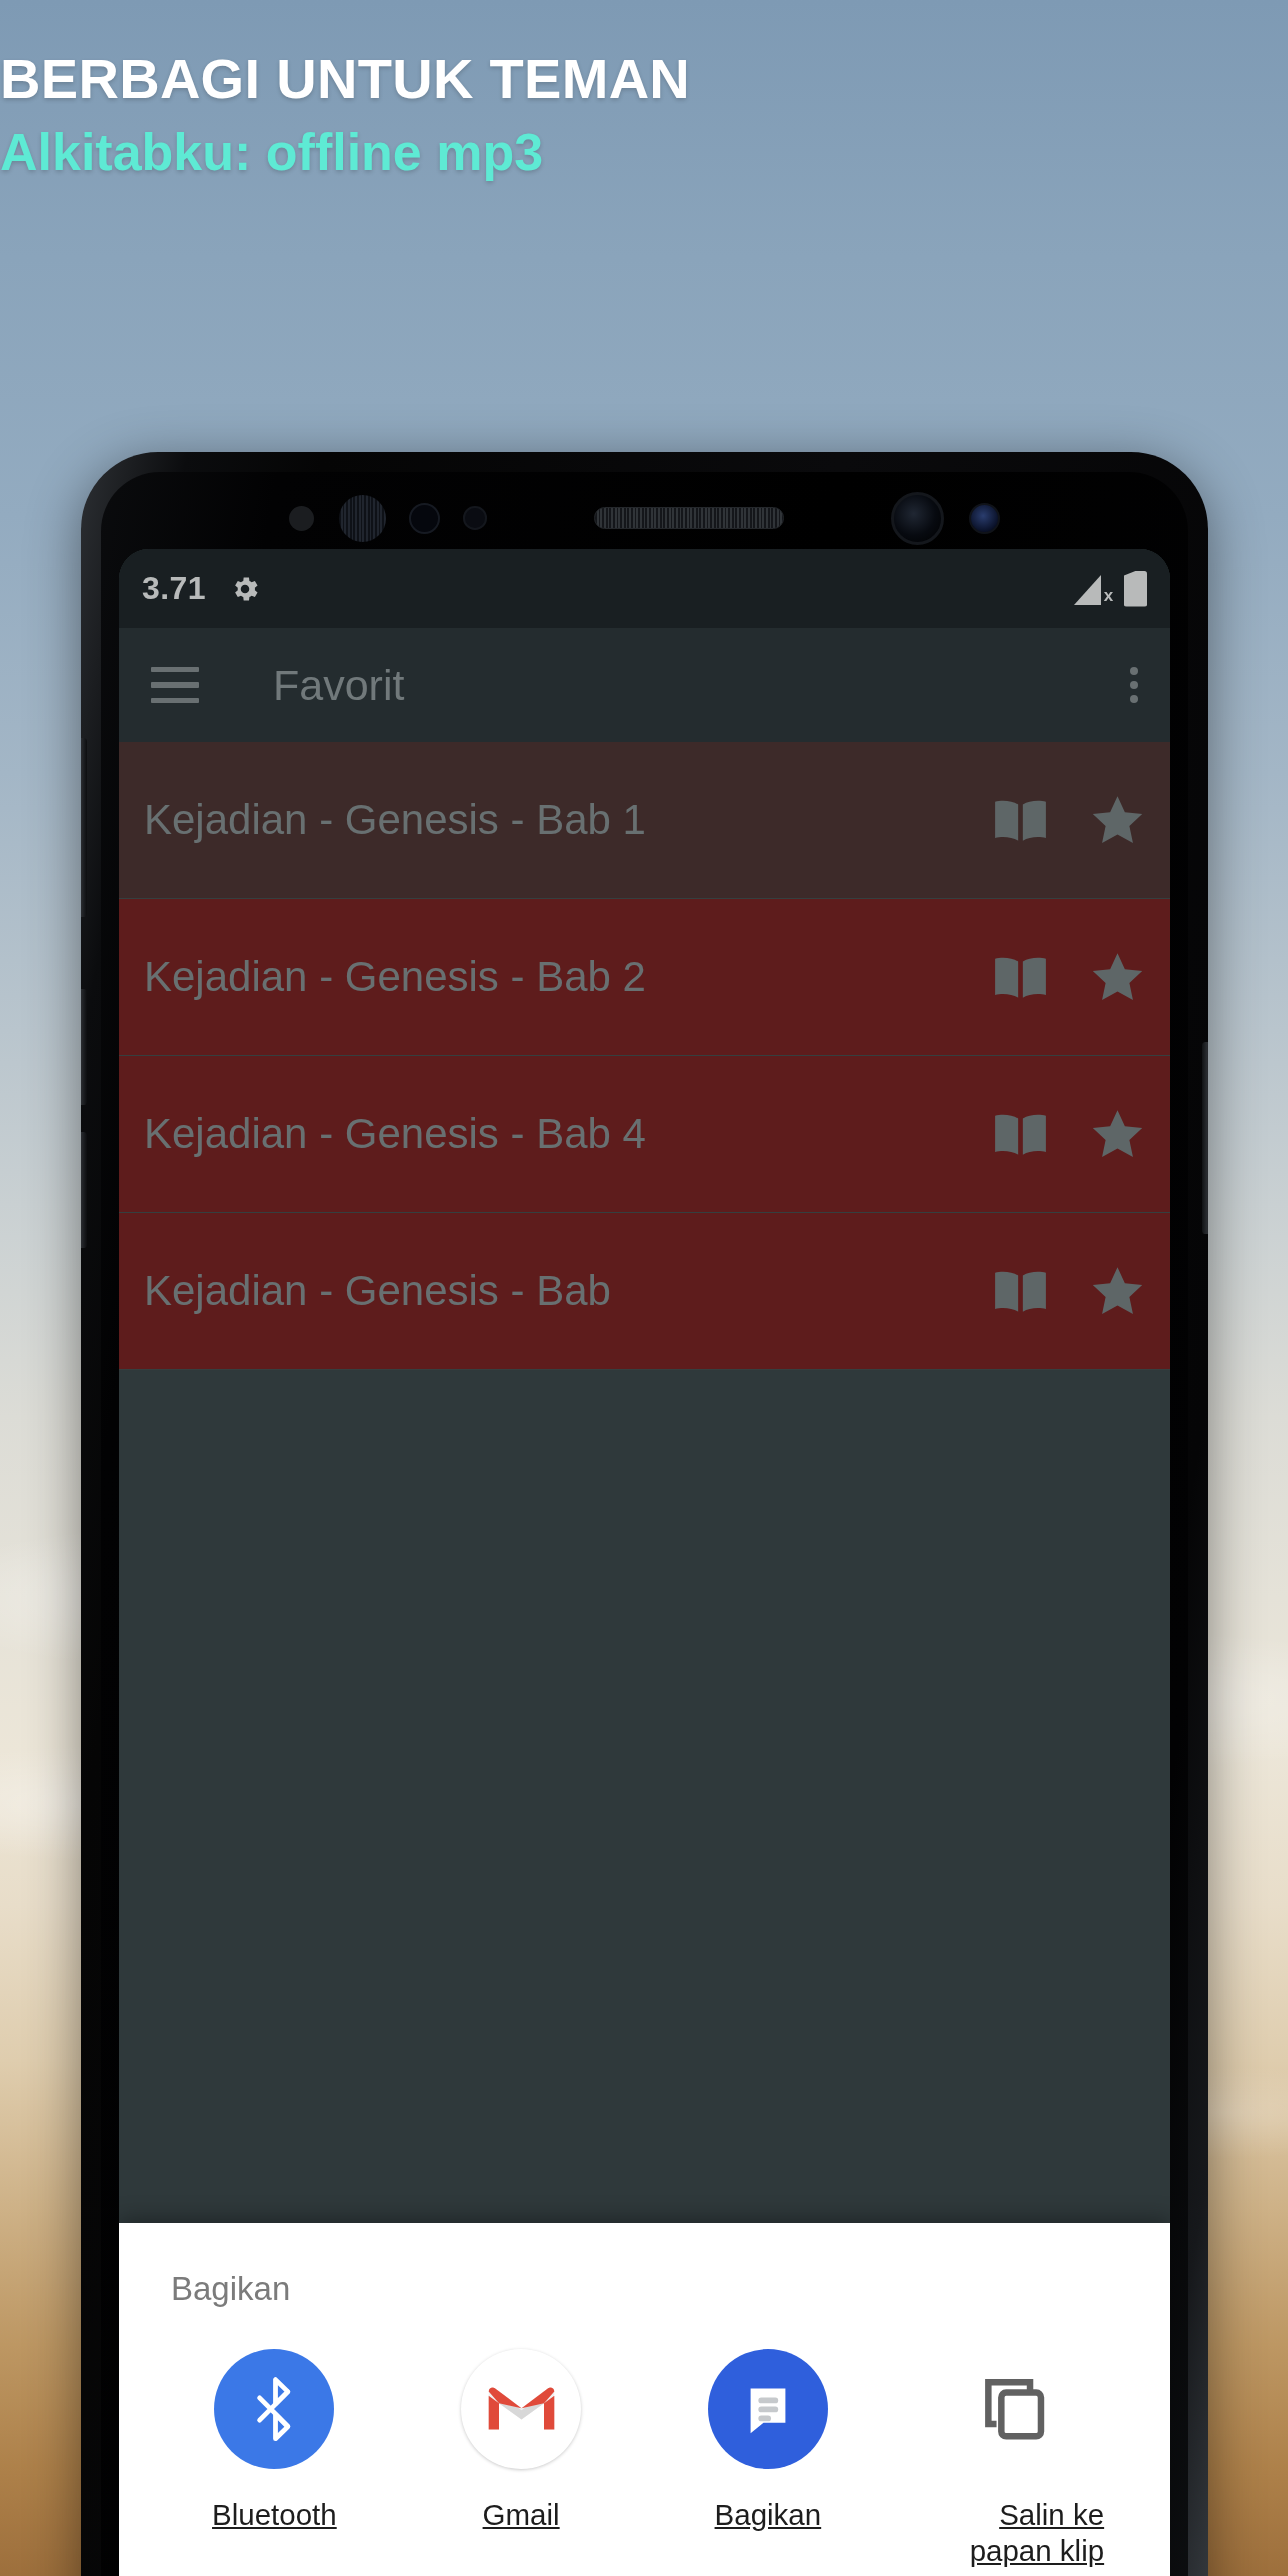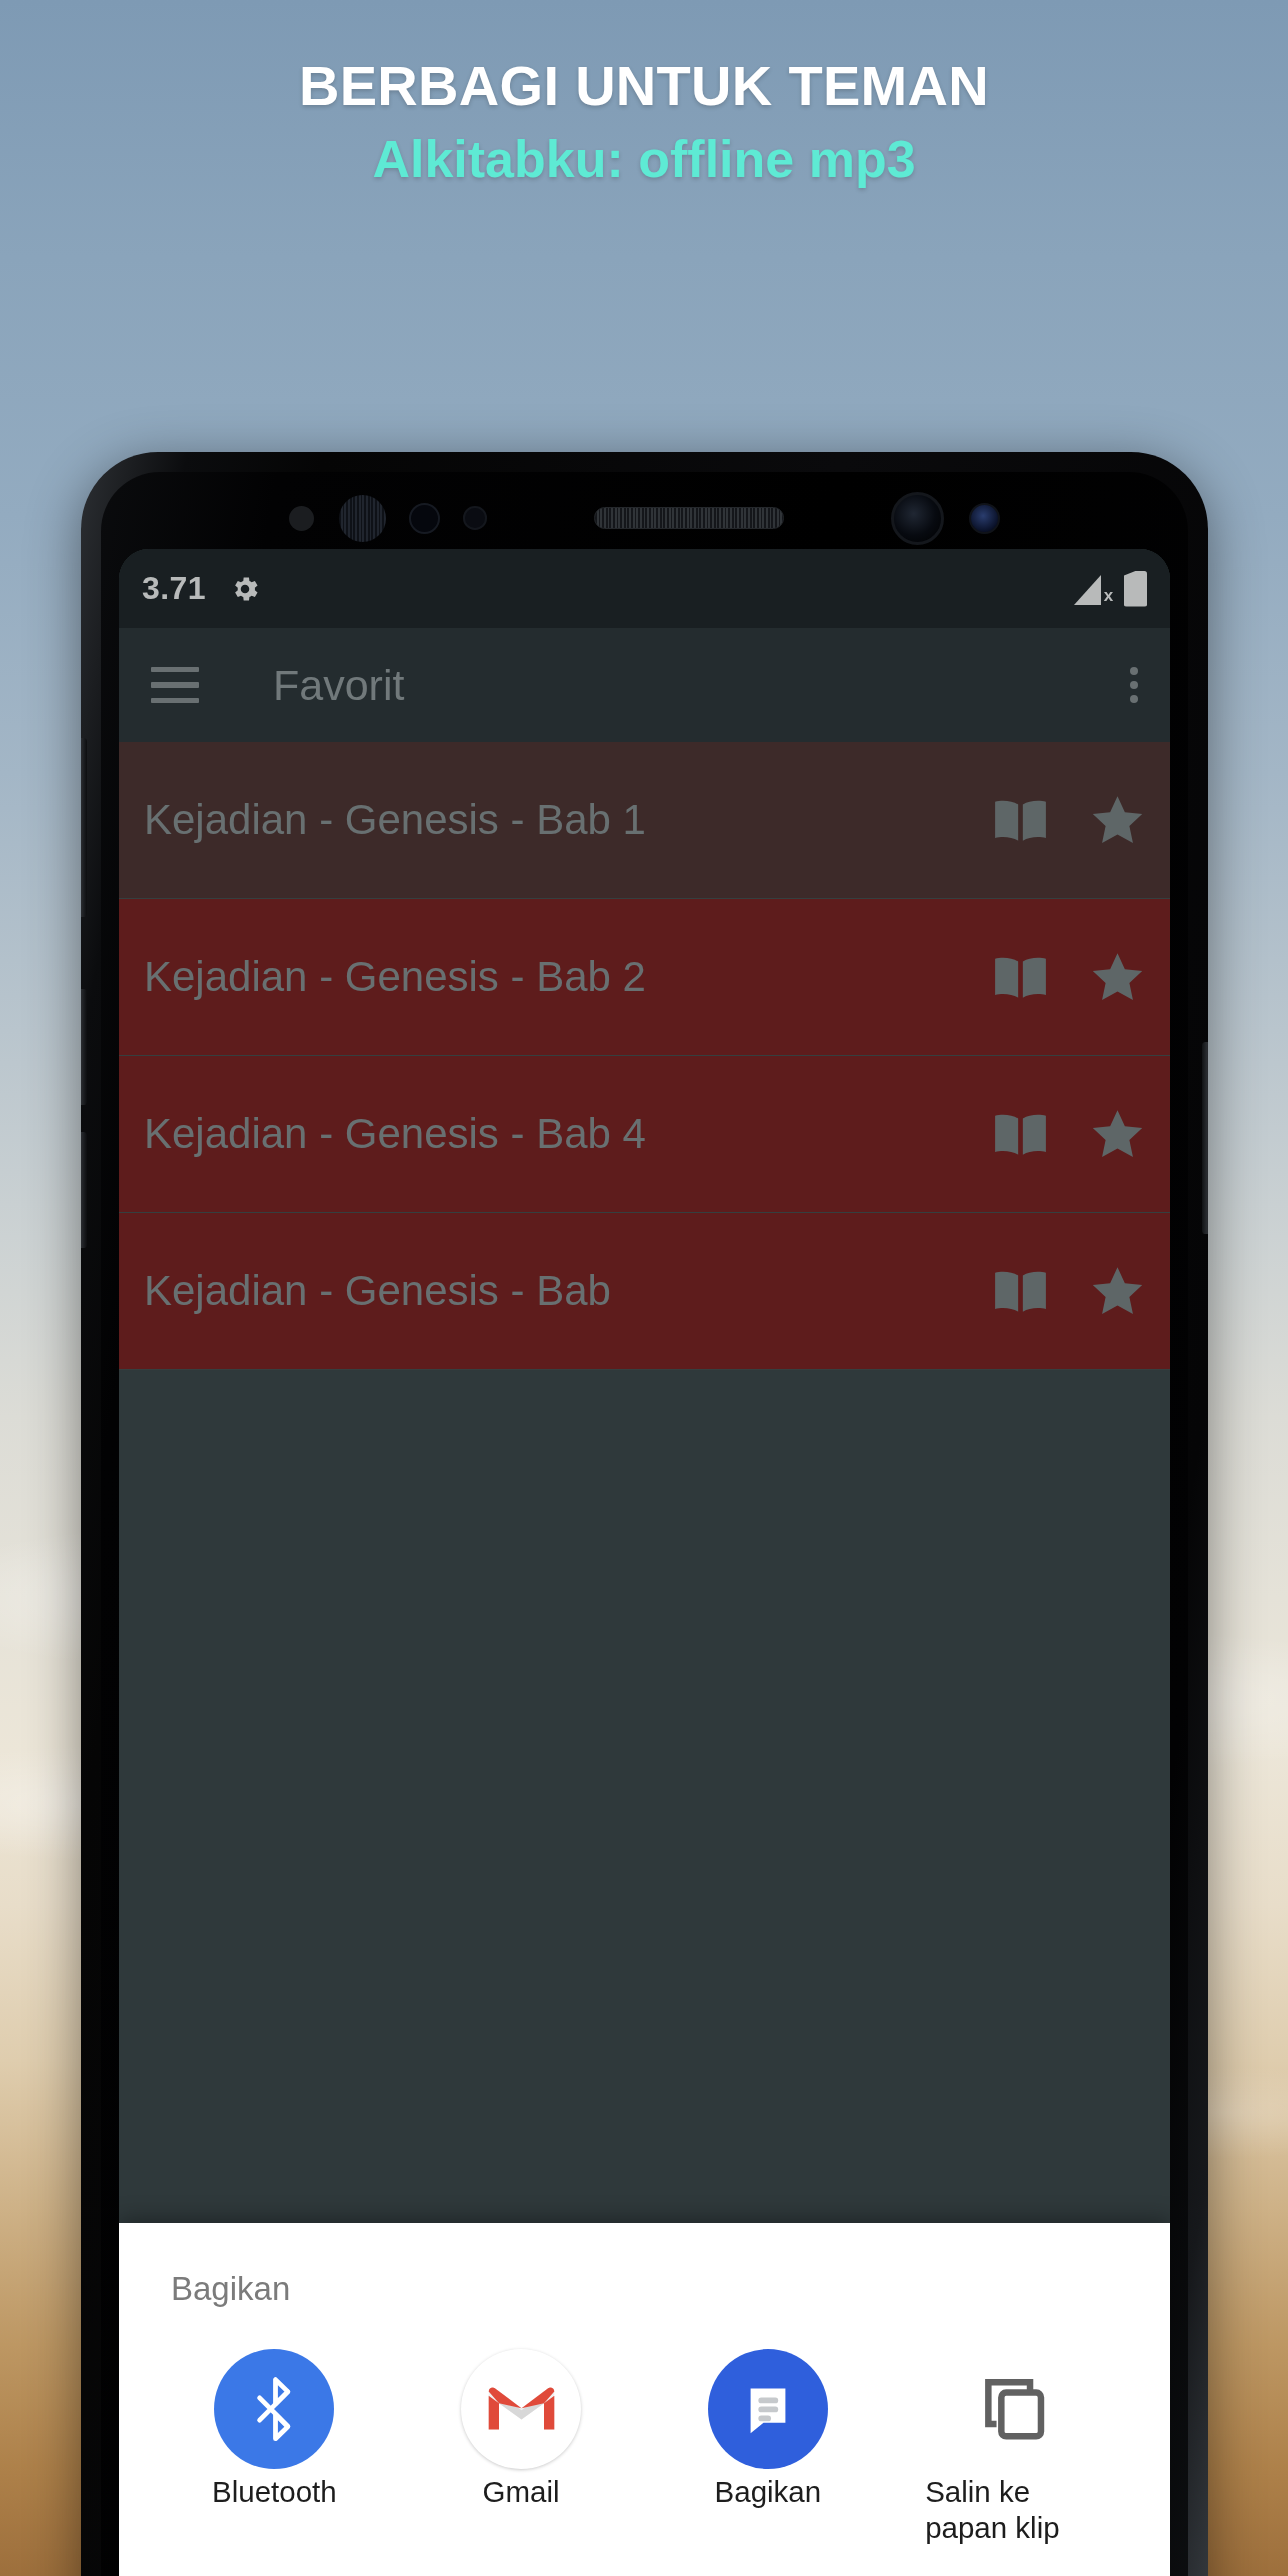--- a/index.html
+++ b/index.html
@@ -47,22 +47,22 @@
       radial-gradient(ellipse 376px 81px at 9% 70%, rgba(255,255,255,0.45), rgba(255,255,255,0) 72%),
       radial-gradient(ellipse 537px 98px at 85% 66%, rgba(255,255,255,0.40), rgba(255,255,255,0) 72%),
       radial-gradient(ellipse 340px 72px at 72% 58%, rgba(255,255,255,0.30), rgba(255,255,255,0) 74%),
       radial-gradient(ellipse 411px 85px at 30% 78%, rgba(255,255,255,0.30), rgba(255,255,255,0) 74%),
       radial-gradient(ellipse 268px 63px at 95% 82%, rgba(255,255,255,0.22), rgba(255,255,255,0) 74%);
   }
 
   
   .header {
     position: absolute;
-    top: 8px; left: 0; right: 0;
-    text-align: center;
+    top: 1px; left: 0; right: 0;
+    text-align: left;
     padding-top: 49px;
     z-index: 5;
   }
   .hdr-title {
     font-size: 56px;
     font-weight: bold;
     color: #ffffff;
     letter-spacing: 0.3px;
     line-height: 1.05;
     text-shadow: 0 1.8px 4.5px rgba(0,0,0,0.18);
@@ -251,26 +251,27 @@
     flex-direction: column;
     align-items: center;
   }
   .share-icon {
     width: 120px; height: 120px;
     border-radius: 50%;
     display: flex; align-items: center; justify-content: center;
     overflow: hidden;
   }
   .share-label {
-    margin-top: 5px;
+    margin-top: 28px;
     font-size: 29.5px;
     color: #1d1d1d;
-    text-align: left;
+    text-align: right;
     line-height: 1.22;
     max-width: 179px;
+    text-decoration: underline;
   }
   .ico-plain { background: transparent; }
 </style>
 </head>
 <body>
 
 <div id="screen">
 
   <div class="bg"></div>
   <div class="bg-clouds"></div>

